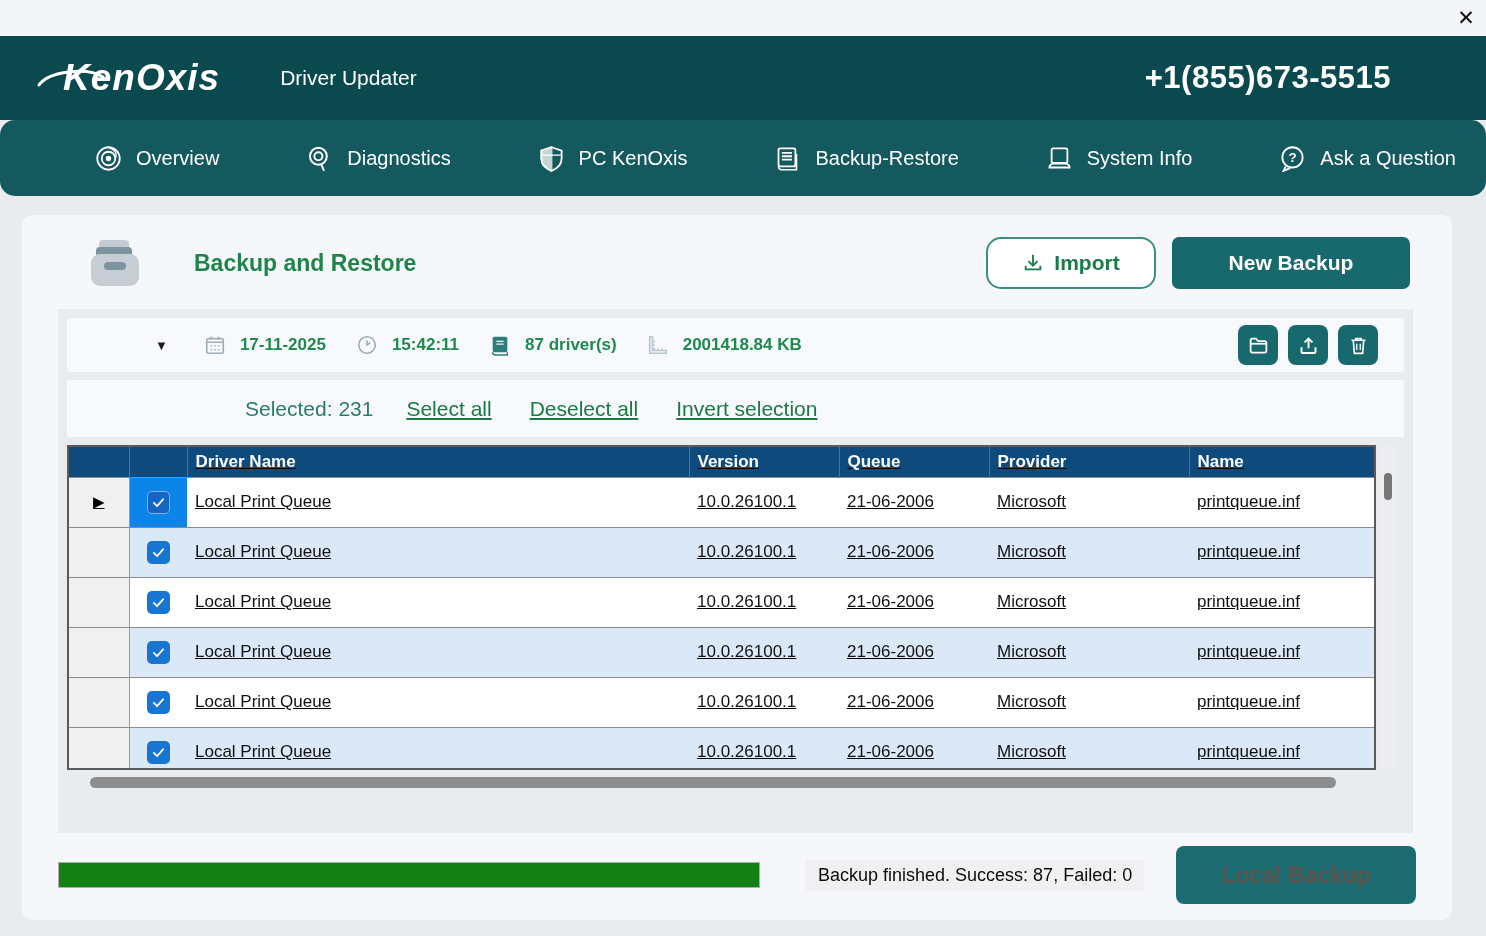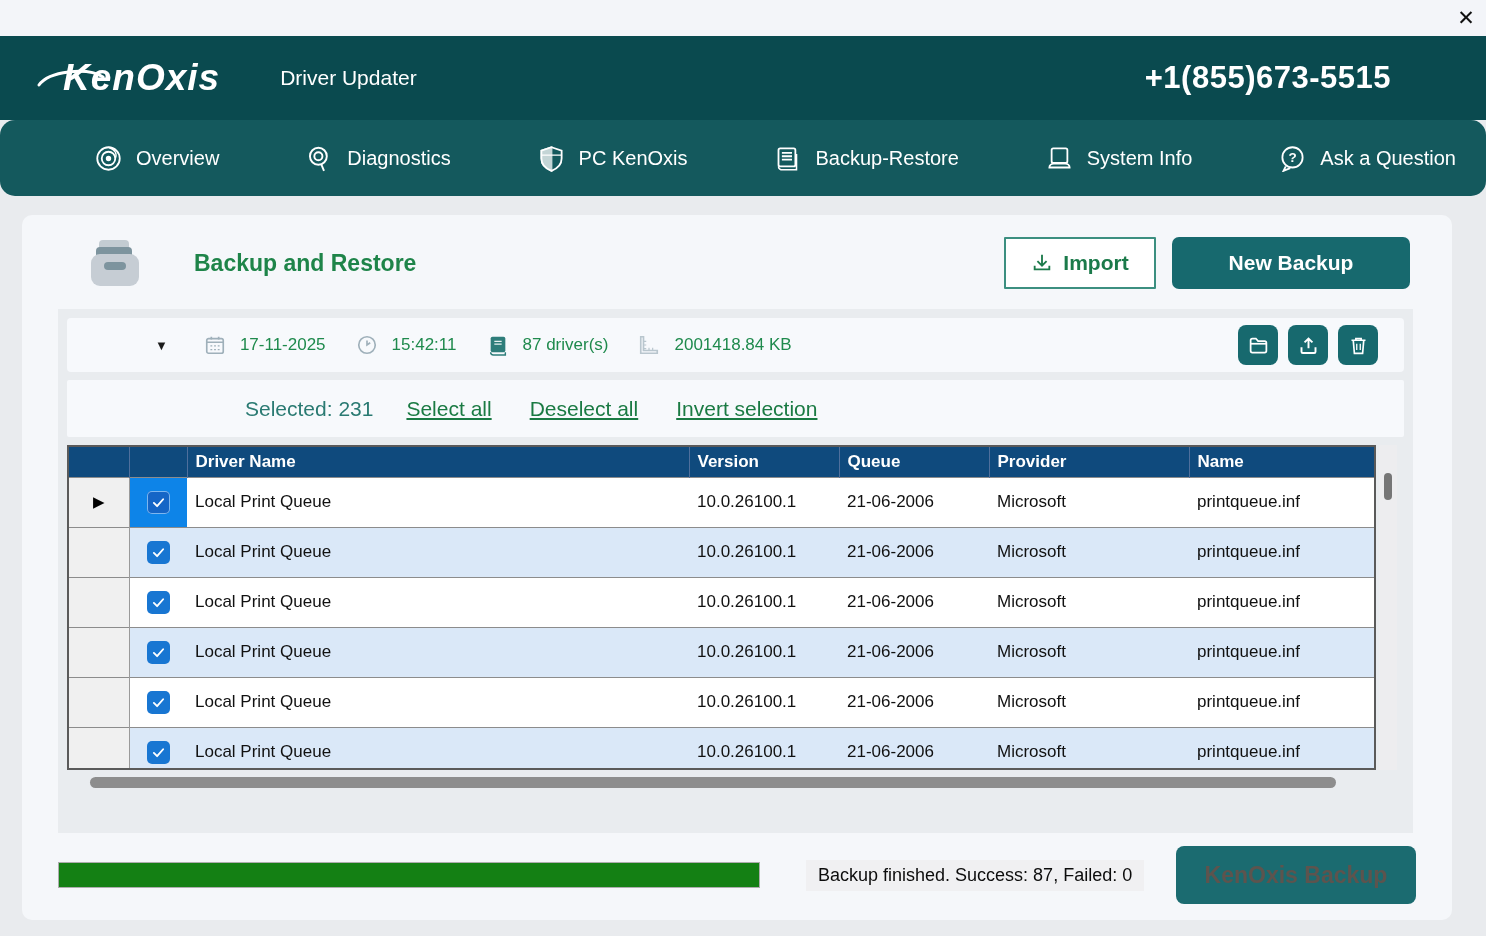--- a/index.html
+++ b/index.html
@@ -27,44 +27,44 @@
 
   
   .main { height:740px; background:#e9ebee; position:relative; }
   .card { position:absolute; left:22px; top:19px; width:1430px; height:705px;
     background:#f5f7fa; border-radius:10px; display:flex; flex-direction:column; }
 
   .card-head { display:flex; align-items:center; padding:22px 42px 20px 66px; }
   .archive-icon { width:54px; height:50px; }
   .page-title { color:#1e8449; font-size:23px; font-weight:bold; margin-left:52px; }
   .head-actions { margin-left:auto; display:flex; align-items:center; gap:16px; }
-  .btn-import { width:152px; height:52px; background:#fff; border:2px solid #3c8f80; border-radius:1px;
+  .btn-import { width:170px; height:52px; background:#fff; border:2px solid #3c8f80; border-radius:15px;
     display:flex; align-items:center; justify-content:center; gap:10px;
     color:#1b7a4a; font-size:21px; font-weight:bold; cursor:pointer; }
   .btn-new-backup { width:238px; height:52px; background:#17696e; border-radius:7px; border:none;
     color:#fff; font-size:21px; font-weight:bold; cursor:pointer; }
 
   .gray-section { margin:0 39px 0 36px; background:#e9ecef; padding:9px 9px 0 9px; }
 
   .backup-row { height:54px; background:#f7f9fc; border-radius:4px; display:flex; align-items:center;
     padding:0 12px 0 88px; font-size:17px; color:#1f8a4d; }
   .caret { color:#1b1b1b; font-size:13px; margin-right:36px; cursor:pointer; }
   .meta-icon { width:22px; height:22px; margin-right:14px; flex:none; }
-  .meta-val { margin-right:30px; white-space:nowrap; }
+  .meta-val { margin-right:30px; white-space:nowrap;font-weight:bold; }
   .row-actions { margin-left:auto; display:flex; gap:10px; padding-right:14px; }
   .icon-btn { width:40px; height:40px; background:#17696e; border:none; border-radius:8px;
     display:flex; align-items:center; justify-content:center; cursor:pointer; }
   .icon-btn svg { width:21px; height:21px; }
 
   .selection-row { margin-top:8px; height:57px; background:#f7f9fc; border-radius:2px;
     display:flex; align-items:center; padding-left:178px; font-size:21px; gap:0; }
   .sel-count { color:#2a7a72; margin-right:33px; }
   .sel-link { color:#1a7a43; text-decoration:underline; cursor:pointer; margin-right:38px; }
 
-  .grid-zone { margin-top:8px; display:flex; align-items:flex-start; }
+  .grid-zone { margin-top:8px; display:flex; align-items:flex-start;text-decoration:underline; }
   .table-clip { height:325px; overflow:hidden; border:2px solid #5a5a5a; background:#fff; }
   table { border-collapse:collapse; table-layout:fixed; width:1305px; }
   th { background:#0f4a7d; color:#fff; font-size:17px; font-weight:bold; text-align:left;
     height:30px; padding:0 0 0 8px; border-right:1px solid #4f6f9c; }
   th:last-child { border-right:none; }
   td { height:50px; font-size:17px; color:#111; padding:0 0 0 8px;
     border-top:1px solid #8c8c8c; white-space:nowrap; overflow:hidden; }
   tr.data-row:nth-child(even) td { background:#dae8f8; }
   tr.data-row:nth-child(odd) td { background:#ffffff; }
   td.gutter { background:#f0f0f0 !important; border-right:1px solid #9a9a9a; text-align:center; padding:0; }
@@ -368,17 +368,17 @@
         <div class="hthumb"></div>
       </div>
       <div class="gray-pad"></div>
     </div>
 
     <div class="footer-row">
       <div class="progress-track">
         <div class="progress-fill" id="progress-fill" style="width: 100%;"></div>
       </div>
       <div class="status-text">Backup finished. Success: 87, Failed: 0</div>
-      <button class="btn-cancel" disabled="">KenOxis Backup</button>
+      <button class="btn-cancel" disabled="">Local Backup</button>
     </div>
 
   </div>
 </div>
 
 </body></html>

